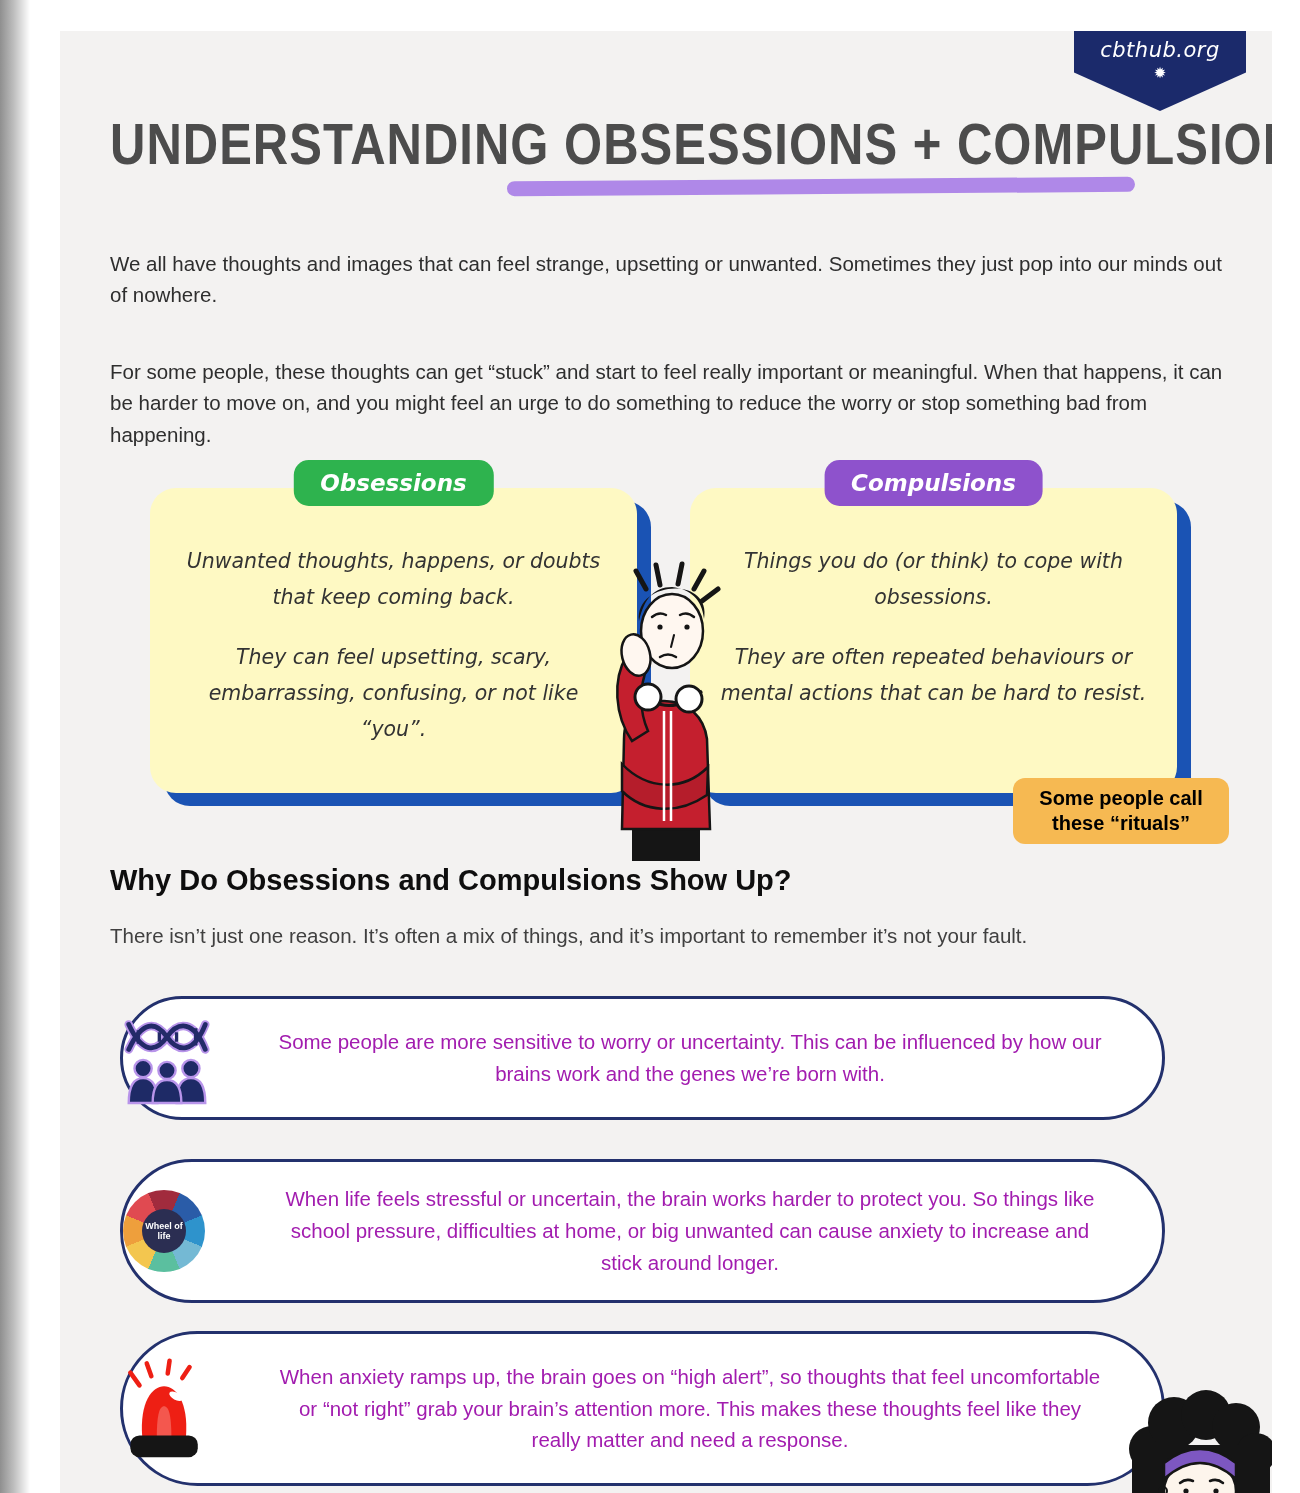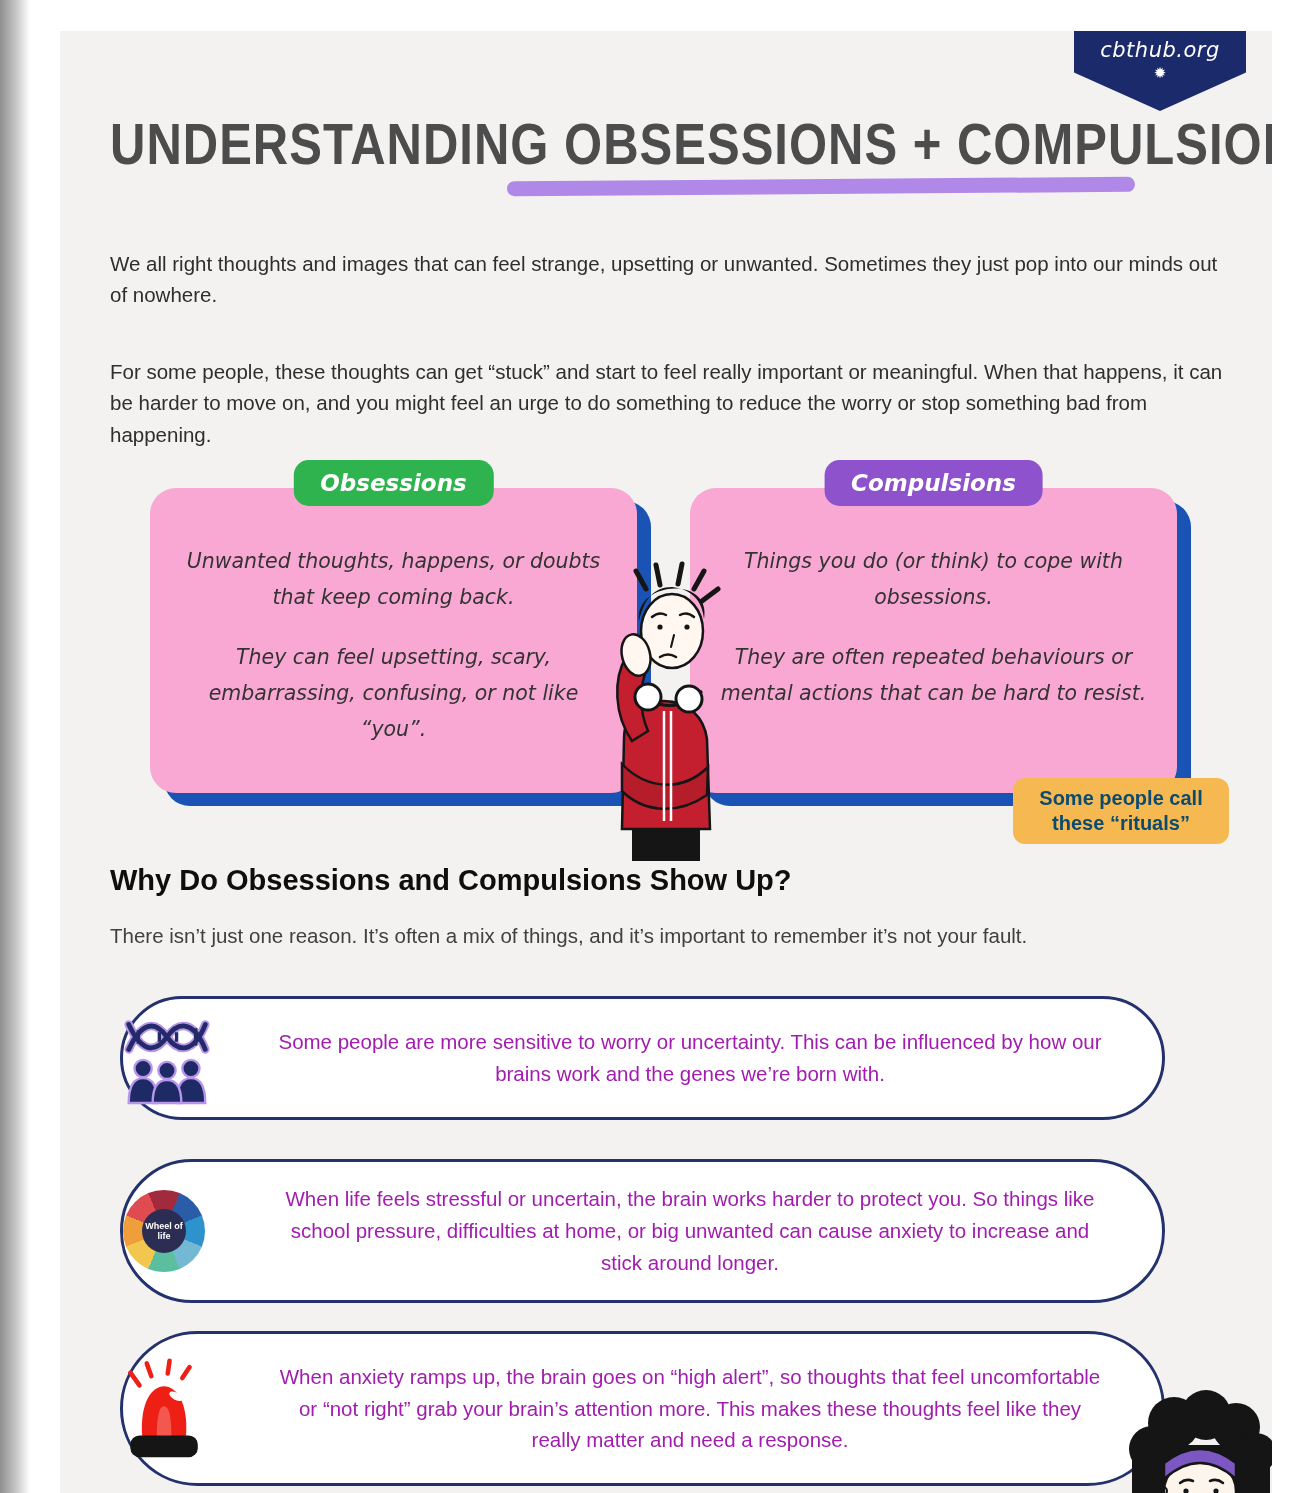--- a/index.html
+++ b/index.html
@@ -19,34 +19,34 @@
   .title{position:absolute;left:50px;top:80px;width:1120px;font-weight:700;font-size:49px;
     letter-spacing:1px;color:#4c4c4c;transform:scaleY(1.18);transform-origin:left top;white-space:nowrap;}
   .title-underline{position:absolute;left:447px;top:148px;width:628px;height:15px;border-radius:9px;
     background:#af88e8;transform:rotate(-.4deg);}
 
   .para{position:absolute;left:50px;width:1128px;font-size:20.5px;line-height:1.55;color:#2e2e2e;}
   .p1{top:196px;} .p2{top:304px;}
   .b{font-weight:400;}
 
   
-  .card{position:absolute;top:457px;height:305px;background:#f9a8d4;border-radius:26px;
+  .card{position:absolute;top:457px;height:305px;background:#fef9c3;border-radius:26px;
     box-shadow:14px 13px 0 0 #1a53b4;}
   .card.obsessions{left:90px;width:487px;}
   .card.compulsions{left:630px;width:487px;}
   .card-badge{position:absolute;top:-28px;left:50%;transform:translateX(-50%);padding:10px 27px;
     border-radius:15px;color:#fff;font-family:"DejaVu Sans",sans-serif;font-style:italic;font-weight:700;
     font-size:23px;white-space:nowrap;}
   .badge-green{background:#2eb34e;} .badge-purple{background:#8e52cc;}
   .card-body{padding:56px 30px 0;text-align:center;font-family:"DejaVu Sans",sans-serif;
     font-style:italic;font-size:20.5px;line-height:1.75;color:#333;}
   .card-body p{margin:0 0 24px;}
 
   .rituals-note{position:absolute;left:953px;top:747px;width:200px;background:#f6b952;border-radius:12px;
-    padding:8px 8px;text-align:center;font-weight:700;font-size:20px;line-height:1.25;color:#0c4a6e;z-index:5;}
+    padding:8px 8px;text-align:center;font-weight:700;font-size:20px;line-height:1.25;color:#000000;z-index:5;}
 
   .char-mid{position:absolute;left:526px;top:528px;width:152px;height:308px;z-index:4;}
   .char-peek{position:absolute;left:1058px;top:1356px;width:162px;height:107px;z-index:6;}
 
   .why-heading{position:absolute;left:50px;top:833px;font-size:29px;font-weight:700;color:#0e0e0e;}
   .why-sub{position:absolute;left:50px;top:893px;width:1128px;font-size:20.5px;color:#404040;}
 
   
   .pill{position:absolute;left:60px;width:1045px;background:#fff;border:3.5px solid #23316d;
     border-radius:999px;display:flex;align-items:center;box-sizing:border-box;}
@@ -70,21 +70,21 @@
 <div class="page">
 
   <div class="ribbon">
     <span class="lbl">cbthub.org</span>
     <span class="star">✹</span>
   </div>
 
   <div class="title">UNDERSTANDING OBSESSIONS + COMPULSIONS</div>
   <div class="title-underline"></div>
 
-  <p class="para p1"><span>We all right </span><span class="b">thoughts and images that can feel strange, upsetting or unwanted.</span><span> Sometimes they just pop into our minds out of nowhere.</span></p>
+  <p class="para p1"><span>We all have </span><span class="b">thoughts and images that can feel strange, upsetting or unwanted.</span><span> Sometimes they just pop into our minds out of nowhere.</span></p>
   <p class="para p2"><span>For some people, </span><span class="b">these thoughts can get “stuck”</span><span> and start to feel really important or meaningful. When that happens, it can be harder to move on, and </span><span class="b">you might feel an urge to do something</span><span> to reduce the worry or stop something bad from happening.</span></p>
 
   <div class="card obsessions">
     <div class="card-badge badge-green">Obsessions</div>
     <div class="card-body">
       <p>Unwanted thoughts, happens, or doubts that keep coming back.</p>
       <p>They can feel upsetting, scary, embarrassing, confusing, or not like “you”.</p>
     </div>
   </div>
 

